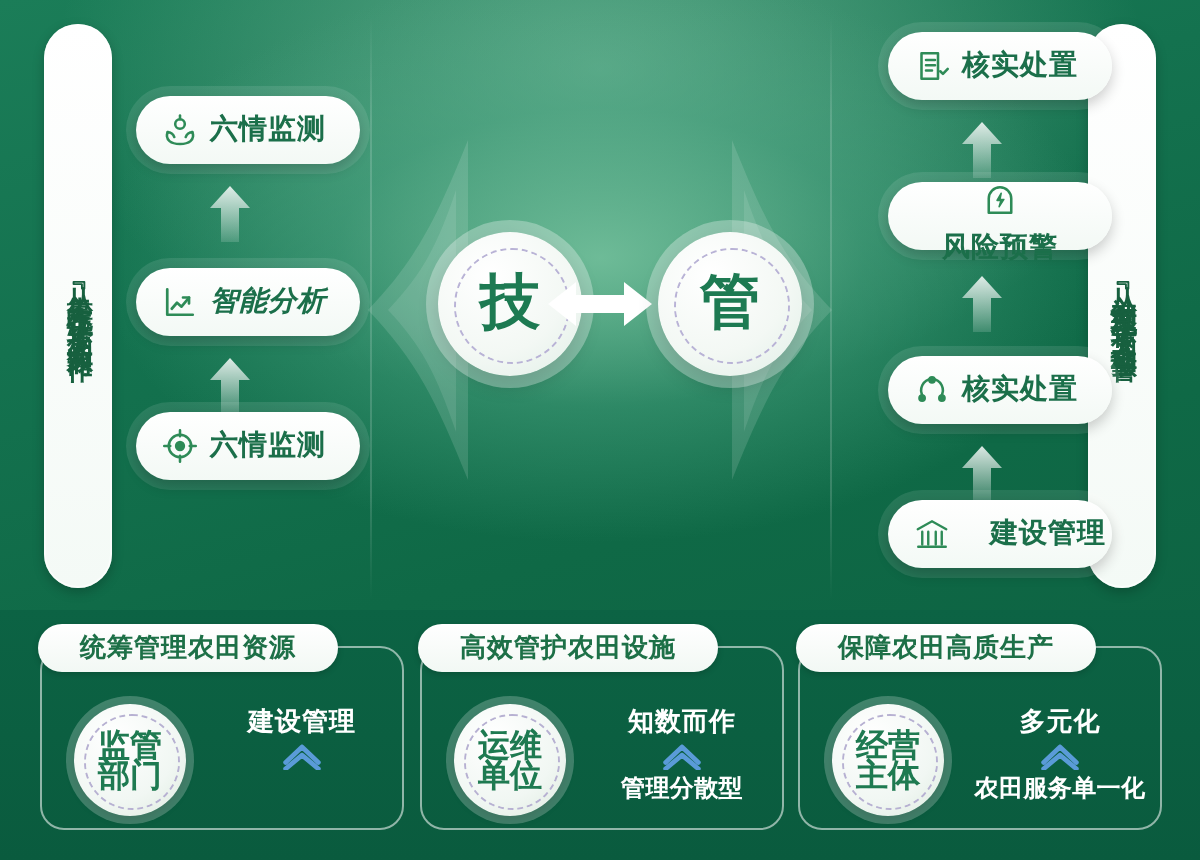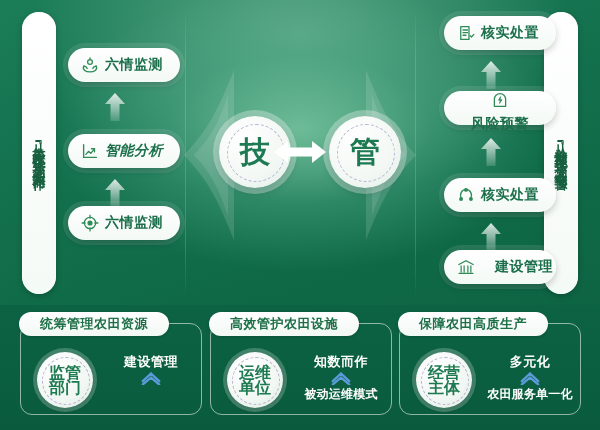--- a/index.html
+++ b/index.html
@@ -311,21 +311,21 @@
           <span>单位</span>
         </span>
       </div>
       <div class="pright">
         <div class="up">知数而作</div>
         <div class="chev">
           <svg viewBox="0 0 22 14" width="20" height="13">
               <path d="M11 1.5 L20 10 M11 1.5 L2 10 M11 6 L20 13.5 M11 6 L2 13.5" fill="none" stroke="#5a9bd8" stroke-width="2.6" stroke-linecap="round" stroke-linejoin="round"></path>
             </svg>
         </div>
-        <div class="dn">被动运维模式</div>
+        <div class="dn">管理分散型</div>
       </div>
     </div>
 
     <div class="panel" id="panel3">
       <div class="ptitle">保障农田高质生产</div>
       <div class="pcircle">
         <span class="pring"></span>
         <span class="ptxt">
           <span>经营</span><br>
           <span>主体</span>

